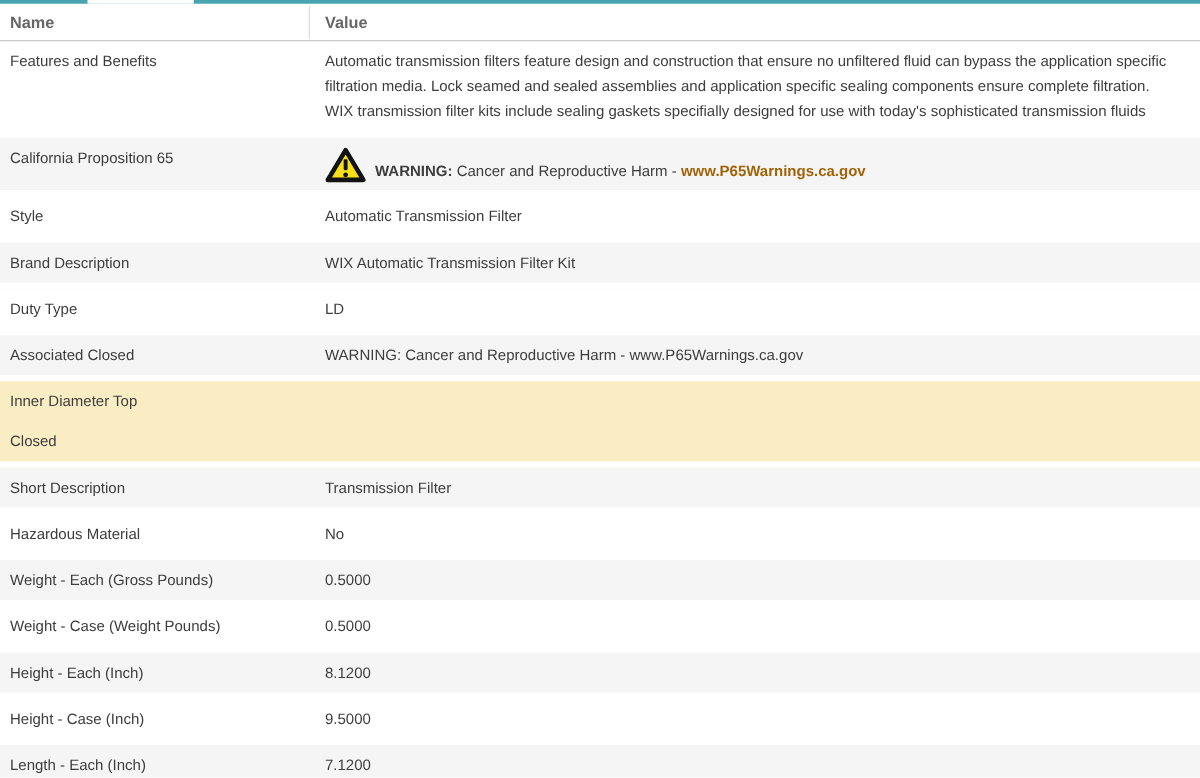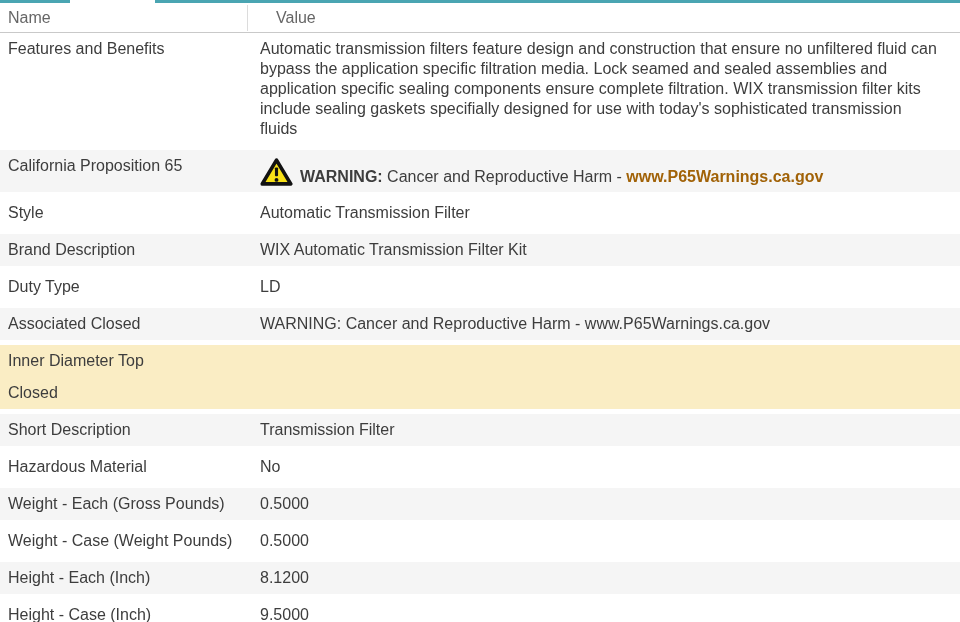--- a/index.html
+++ b/index.html
@@ -3,26 +3,26 @@
 <meta charset="utf-8">
 <style>
   * { margin:0; padding:0; box-sizing:border-box; }
   html,body { width:960px; height:622px; overflow:hidden; background:#fff;
     font-family:"Liberation Sans","DejaVu Sans",sans-serif; }
 
   .top-accent { position:relative; height:3px; width:960px; background:#4aa5b2; }
   .top-accent .accent-gap { position:absolute; left:70px; top:0; width:85px; height:3px; background:#fff; }
 
   .table-header { display:flex; height:30px; align-items:center;
-    border-bottom:1px solid #c9c9c9; color:#666; font-size:16px; background:#fff; }
+    border-bottom:1px solid #c9c9c9; color:#666; font-size:13px; background:#fff;font-weight:bold; }
   .table-header .hdr-name { width:247px; padding-left:8px; }
-  .table-header .hdr-value { flex:1; padding-left:28px; border-left:1px solid #dcdcdc;
+  .table-header .hdr-value { flex:1; padding-left:12px; border-left:1px solid #dcdcdc;
     height:26px; line-height:26px; }
 
-  .row { display:flex; border-bottom:5px solid #fff; font-size:16px; color:#3d3d3d; }
+  .row { display:flex; border-bottom:5px solid #fff; font-size:12px; color:#3d3d3d; }
   .row:nth-child(even) { background:#f5f5f5; }
   .row.highlight { background:#faedc4;flex-direction:column; }
   .cell-name  { width:252px; padding:6px 10px 6px 8px; line-height:20px; flex-shrink:0; }
   .cell-value { flex:1; padding:6px 19px 6px 8px; line-height:20px; }
 
   .row-tall .cell-value { display:flex; align-items:flex-end; padding-top:7px; padding-bottom:5px; }
   .warning-icon-wrap { margin-right:7px; line-height:0; }
   .warn-strong { font-weight:bold; }
   .p65-link { color:#a16207; font-weight:bold; text-decoration:none; cursor:pointer; }
 </style>

